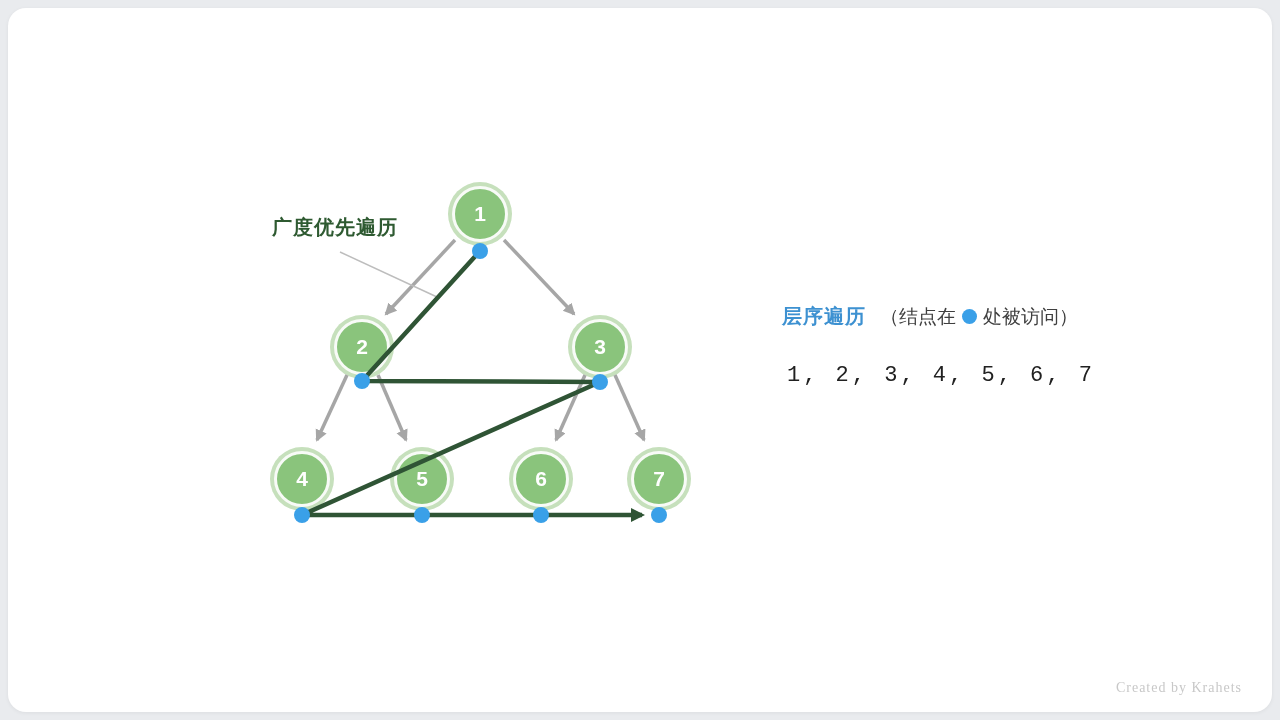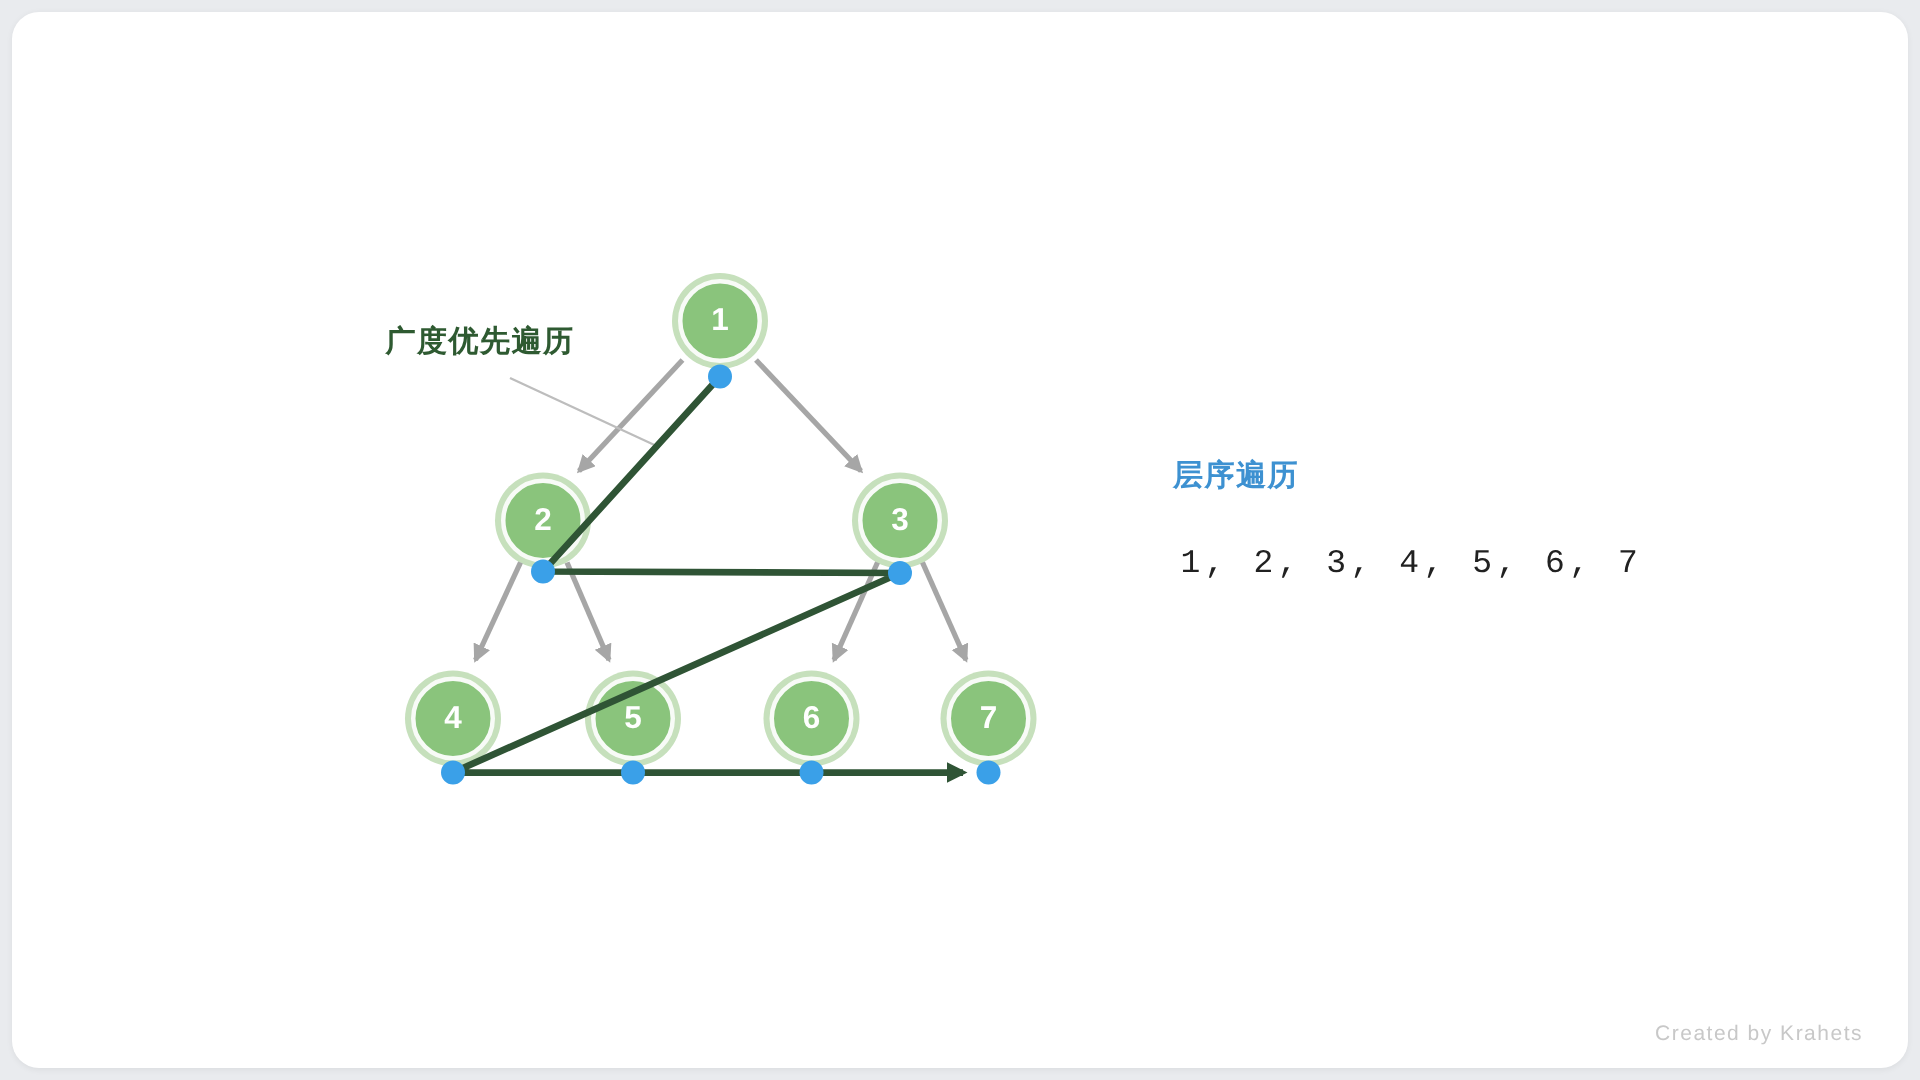--- a/index.html
+++ b/index.html
@@ -35,21 +35,21 @@
     display: flex; align-items: center; justify-content: center;
     z-index: 3;
   }
   .node-label {
     color: #ffffff;
     font-size: 21px;
     font-weight: bold;
   }
   .bfs-label {
     position: absolute;
-    left: 257px; top: 214px;
+    left: 272px; top: 214px;
     font-size: 20px;
     font-weight: bold;
     letter-spacing: 1px;
     color: #2e5a31;
     z-index: 5;
   }
   .legend {
     position: absolute;
     left: 782px; top: 303px;
     display: flex;
@@ -81,21 +81,21 @@
     left: 787px; top: 363px;
     font-family: Liberation Mono, monospace;
     font-size: 22px;
     letter-spacing: 3px;
     color: #212121;
     z-index: 5;
   }
   .watermark {
     position: absolute;
     right: 38px; bottom: 24px;
-    font-family: Liberation Sans, sans-serif;
+    font-family: Liberation Serif, serif;
     font-size: 14px;
     letter-spacing: 1px;
     color: #c8c8c8;
     z-index: 5;
   }
 </style>
 </head>
 <body>
 
 <div class="card"></div>
@@ -153,17 +153,22 @@
   <span class="node-label">6</span>
 </div>
 <div class="node" style="left:631px;top:451px">
   <span class="node-label">7</span>
 </div>
 
 <div class="bfs-label">广度优先遍历</div>
 
 <div class="legend">
   <span class="legend-title">层序遍历</span>
+  <span class="legend-note">
+    <span>（结点在</span>
+    <span class="visit-dot"></span>
+    <span>处被访问）</span>
+  </span>
 </div>
 
 <div class="sequence">1, 2, 3, 4, 5, 6, 7</div>
 
 <div class="watermark">Created by Krahets</div>
 
 </body></html>

